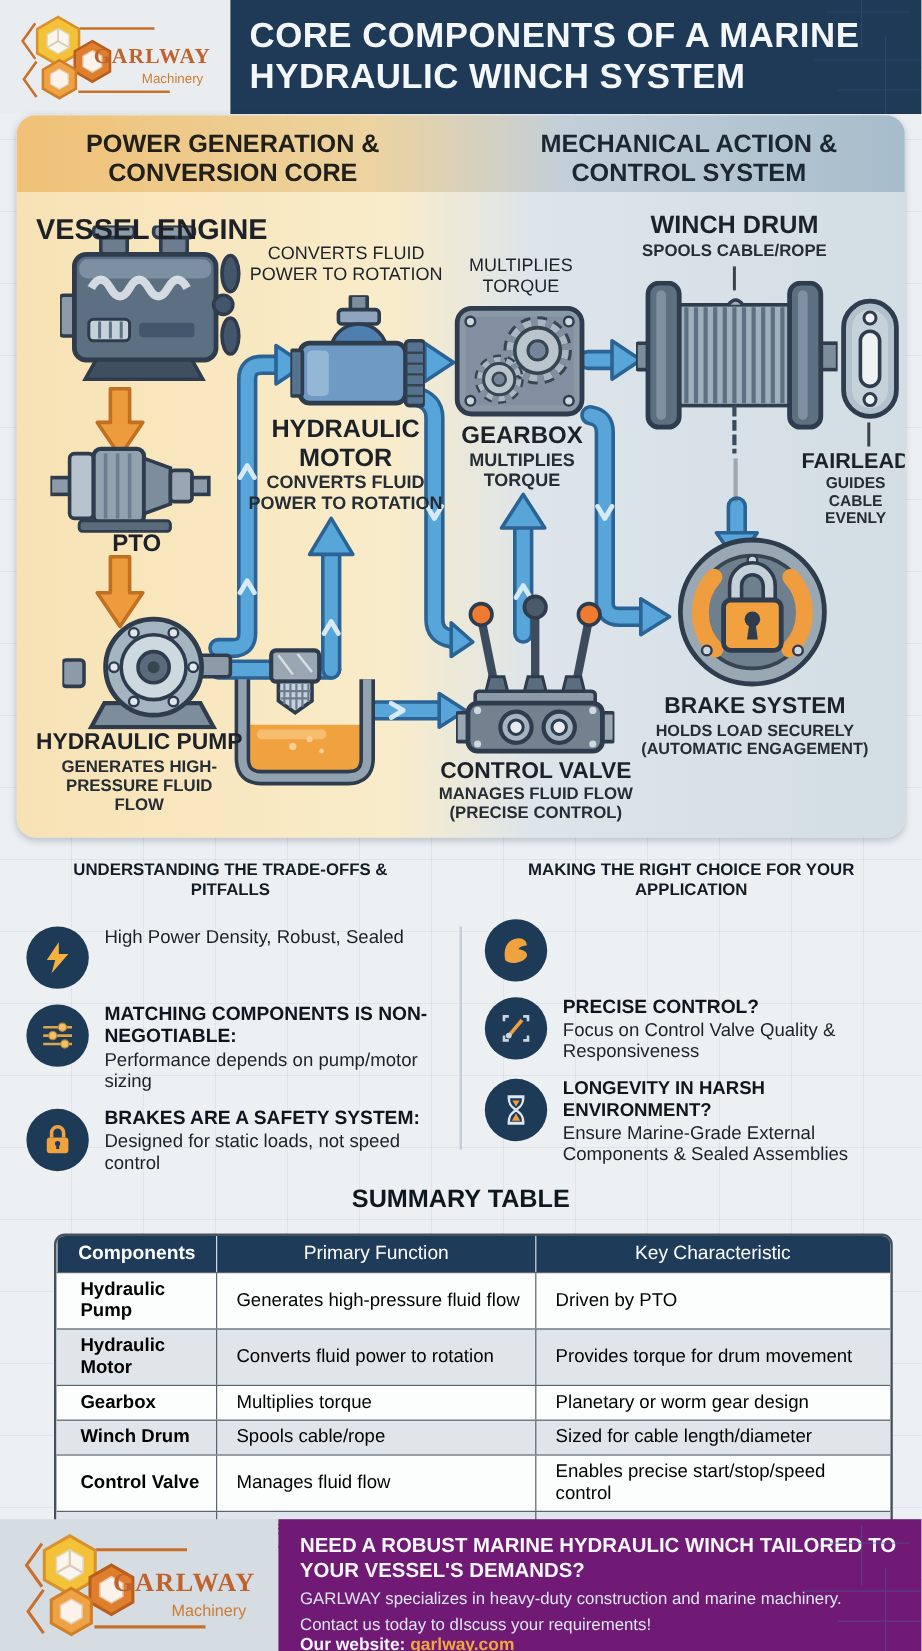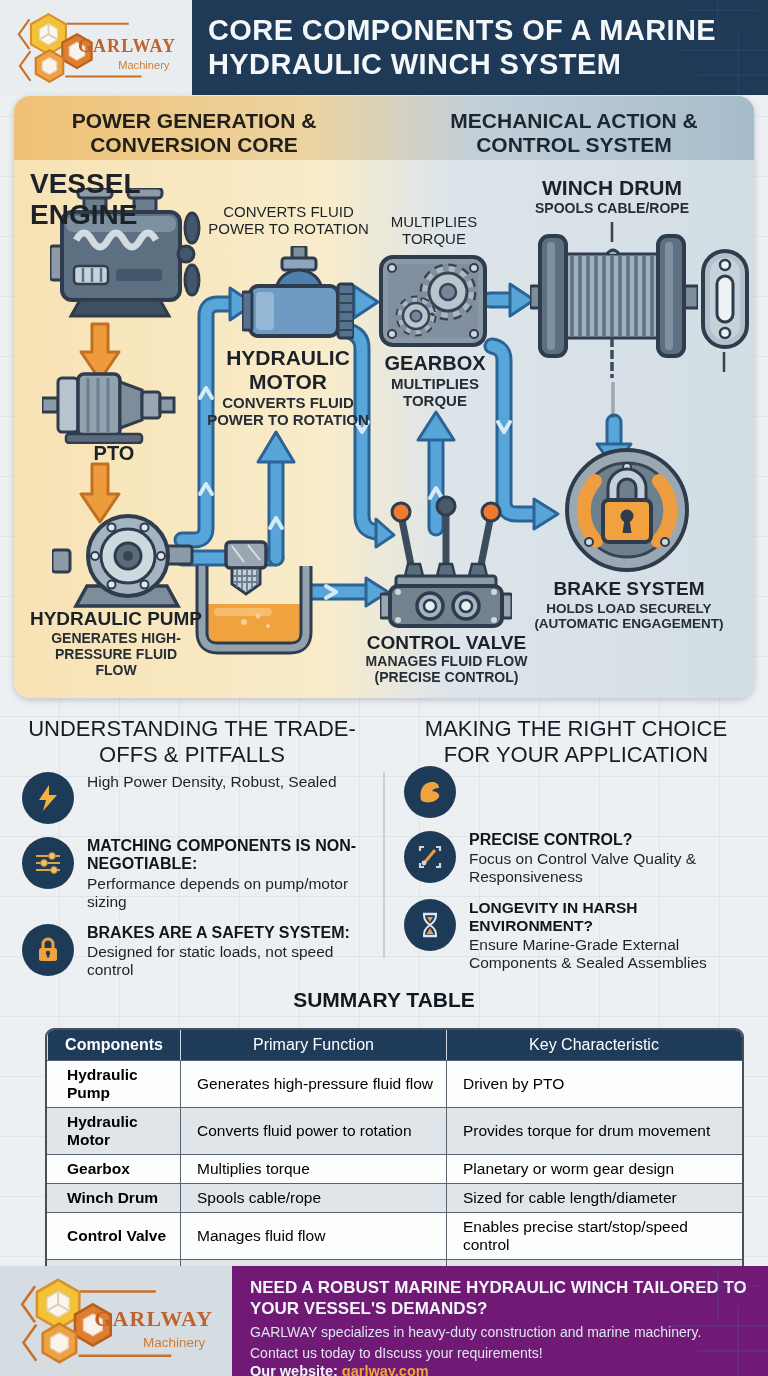--- a/index.html
+++ b/index.html
@@ -33,21 +33,21 @@
   .dlabel .t2{font-weight:bold;color:#272d34}
   svg.flow{position:absolute;left:0;top:0}
   .po{fill:none;stroke:#2a6394;stroke-width:17;stroke-linejoin:round;stroke-linecap:round}
   .pi{fill:none;stroke:#58a5da;stroke-width:11;stroke-linejoin:round;stroke-linecap:round}
   .ah{fill:#58a5da;stroke:#2a6394;stroke-width:3;stroke-linejoin:round}
   .ch{fill:none;stroke:#e4f2fb;stroke-width:4;stroke-linecap:round;stroke-linejoin:round;opacity:.9}
   .oa{fill:#ee9b3d;stroke:#c07020;stroke-width:3;stroke-linejoin:round}
   .tk{stroke:#3a434c;stroke-width:2.5}
   
   .insights{left:0;top:700px;width:768px;height:278px}
-  .ins-title{position:absolute;font-weight:normal;font-size:22px;line-height:1.18;color:#141c26;text-align:center}
+  .ins-title{position:absolute;font-weight:bold;font-size:14px;line-height:1.18;color:#141c26;text-align:center}
   .ins-list{position:absolute}
   .ins-item{display:flex;gap:13px;margin-bottom:13px;align-items:flex-start}
   .ins-ic{width:52px;height:52px;border-radius:50%;background:#1d3a57;flex:0 0 52px;display:flex;align-items:center;justify-content:center}
   .ins-h{font-weight:bold;font-size:16px;color:#10161d;line-height:1.15}
   .ins-b{font-size:15.5px;color:#1b222a;line-height:1.16;margin-top:1px}
   .vdiv{position:absolute;left:383px;top:772px;width:2px;height:186px;background:#c5ced6}
   
   .tbl-title{left:0;top:988px;width:768px;font-weight:bold;font-size:21px;color:#10181f}
   .tbl{left:45px;top:1028px;width:699px;border:2.5px solid #46505c;border-radius:9px;overflow:hidden;background:#fcfdfd}
   .trow{display:grid;grid-template-columns:133px 266px 295px}
@@ -321,21 +321,21 @@
       <path d="M16,46 V112 q0,16 16,16 H104 q16,0 16,-16 V46" fill="none" stroke="#93a2af" stroke-width="7"></path>
       <g>
         <rect x="40" y="22" width="40" height="26" rx="4" fill="#9aa7b3" stroke="#2e3c4d" stroke-width="3.5"></rect>
         <path d="M46,26 L58,42 M62,25 L74,40" stroke="#e8edf1" stroke-width="2" opacity=".8"></path>
         <path d="M46,48 H74 V64 L60,74 L46,64 Z" fill="#c6d0d8" stroke="#2e3c4d" stroke-width="3"></path>
         <path d="M51,50 v17 M56,50 v20 M61,50 v21 M66,50 v19 M71,50 v15 M47,56 h26 M48,62 h24" stroke="#6b7d8f" stroke-width="1.8"></path>
       </g>
     </svg>
   </div>
 
-  <div class="dlabel" style="left:16px;top:72px;width:220px;font-size:28px">
+  <div class="dlabel" style="left:16px;top:83px;width:220px;font-size:24px">
     <span class="t1">VESSEL ENGINE</span>
   </div>
   <div class="dlabel ctr" style="left:40px;top:346px;width:120px;font-size:20px">
     <span class="t1">PTO</span>
   </div>
   <div class="dlabel ctr" style="left:2px;top:512px;width:200px">
     <div class="t1" style="font-size:19px">HYDRAULIC PUMP</div>
     <div class="t2" style="font-size:14px;width:140px;margin:2px auto 0">GENERATES HIGH-PRESSURE FLUID FLOW</div>
   </div>
   <div class="dlabel ctr t2" style="left:192px;top:108px;width:165px;font-size:15px">CONVERTS FLUID POWER TO ROTATION</div>
@@ -344,20 +344,24 @@
     <div class="t2" style="font-size:15px;margin-top:2px">CONVERTS FLUID POWER TO ROTATION</div>
   </div>
   <div class="dlabel ctr t2" style="left:360px;top:118px;width:120px;font-size:15px">MULTIPLIES TORQUE</div>
   <div class="dlabel ctr" style="left:356px;top:256px;width:130px">
     <div class="t1" style="font-size:20px">GEARBOX</div>
     <div class="t2" style="font-size:15px;width:95px;margin:2px auto 0">MULTIPLIES TORQUE</div>
   </div>
   <div class="dlabel ctr" style="left:498px;top:80px;width:200px">
     <div class="t1" style="font-size:21px">WINCH DRUM</div>
     <div class="t2" style="font-size:14px;margin-top:1px">SPOOLS CABLE/ROPE</div>
+  </div>
+  <div class="dlabel ctr" style="left:644px;top:278px;width:110px">
+    <div class="t1" style="font-size:18px">FAIRLEAD</div>
+    <div class="t2" style="font-size:13px;width:92px;margin:2px auto 0">GUIDES CABLE EVENLY</div>
   </div>
   <div class="dlabel ctr" style="left:510px;top:482px;width:210px">
     <div class="t1" style="font-size:19px">BRAKE SYSTEM</div>
     <div class="t2" style="font-size:13.5px;margin-top:2px">HOLDS LOAD SECURELY</div>
     <div class="t2" style="font-size:13.5px">(AUTOMATIC ENGAGEMENT)</div>
   </div>
   <div class="dlabel ctr" style="left:340px;top:536px;width:185px">
     <div class="t1" style="font-size:19px">CONTROL VALVE</div>
     <div class="t2" style="font-size:14px;margin-top:1px">MANAGES FLUID FLOW</div>
     <div class="t2" style="font-size:14px">(PRECISE CONTROL)</div>

